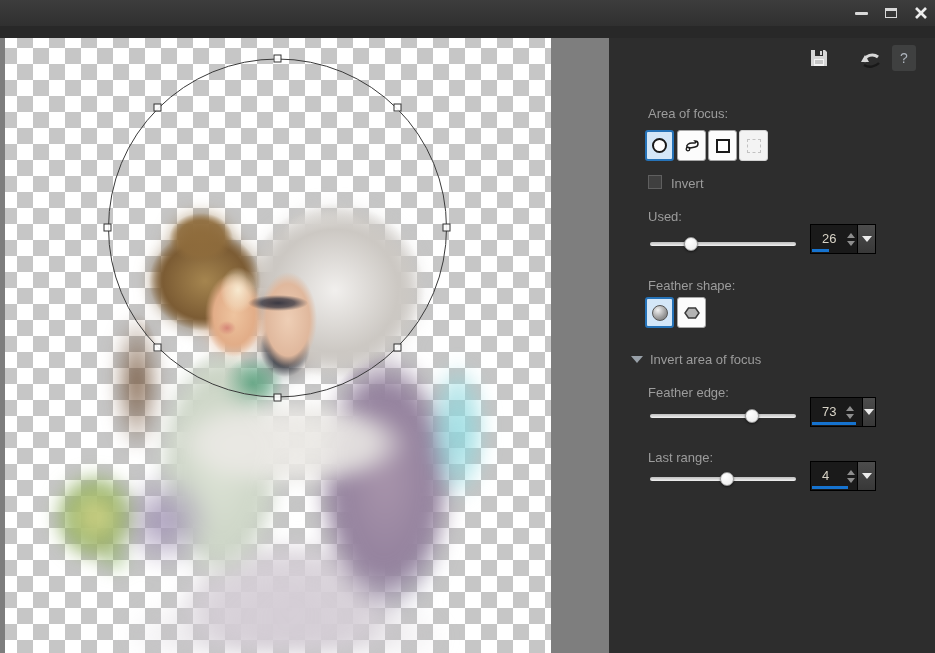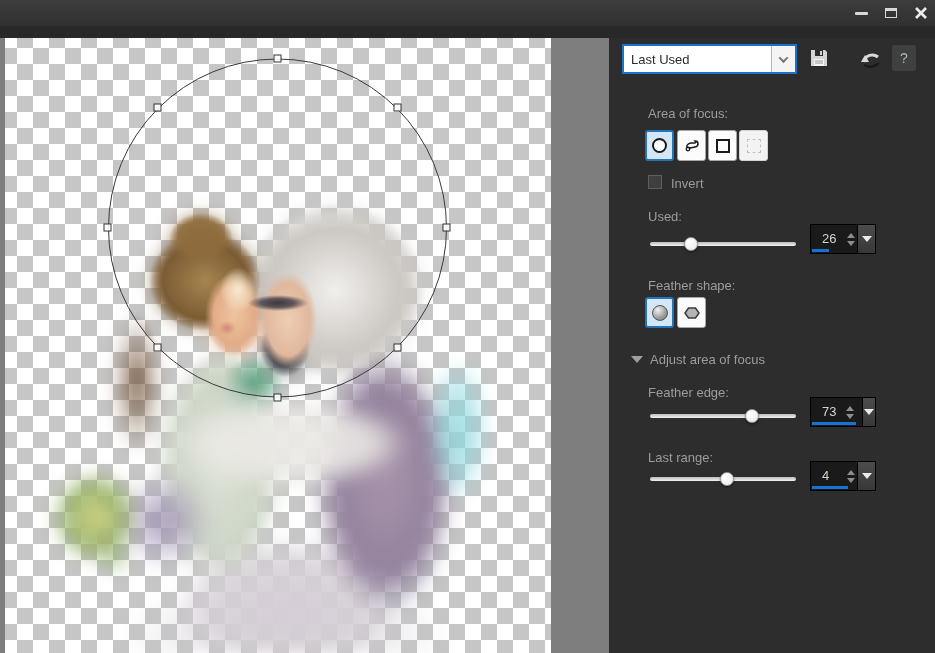--- a/index.html
+++ b/index.html
@@ -153,26 +153,20 @@
       <rect x="269" y="356" width="7" height="7"></rect>
       <rect x="149" y="306" width="7" height="7"></rect>
       <rect x="99" y="186" width="7" height="7"></rect>
       <rect x="149" y="66" width="7" height="7"></rect>
     </g>
   </svg>
 </div>
 
 <div class="panel">
 
-  <div class="combo">
-    <span class="combo-text">Last Used</span>
-    <span class="combo-arrow">
-        <span class="chev"></span>
-      </span>
-  </div>
 
   <div class="tool-icon" style="left:198px; top:8px;">
     <svg width="20" height="20" viewBox="0 0 20 20">
       <path d="M2 2 h14 l2 2 v14 h-16 z" fill="#d6d6d6"></path>
       <rect x="6" y="2" width="8" height="6" fill="#2d2d2d"></rect>
       <rect x="11" y="3" width="2" height="4" fill="#d6d6d6"></rect>
       <rect x="5" y="11" width="10" height="7" fill="#f4f4f4"></rect>
       <line x1="6" y1="13" x2="14" y2="13" stroke="#9a9a9a" stroke-width="1"></line>
       <line x1="6" y1="15" x2="14" y2="15" stroke="#9a9a9a" stroke-width="1"></line>
     </svg>
@@ -235,21 +229,21 @@
     <span class="icon-sphere"></span>
   </div>
   <div class="optbtn" style="left:68px; top:259px;">
     <svg width="18" height="18" viewBox="0 0 18 18">
       <polygon points="5.5,4 12.5,4 16,9 12.5,14 5.5,14 2,9" fill="#b4b4b4" stroke="#3a3a3a" stroke-width="1.5"></polygon>
     </svg>
   </div>
 
   <div class="section-head" style="left:22px; top:314px;">
     <span class="tri-section"></span>
-    <span>Adjust area of focus</span>
+    <span>Invert area of focus</span>
   </div>
 
   <div class="lbl" style="left:39px; top:347px;">Feather edge:</div>
   <div class="slider" style="left:41px; top:370px;">
     <div class="track"></div>
     <div class="thumb" style="left: 70%;"></div>
   </div>
   <div class="spin" style="left:201px; top:359px;gap:7px;">
     <span class="val">73</span>
     <span class="arrows">

